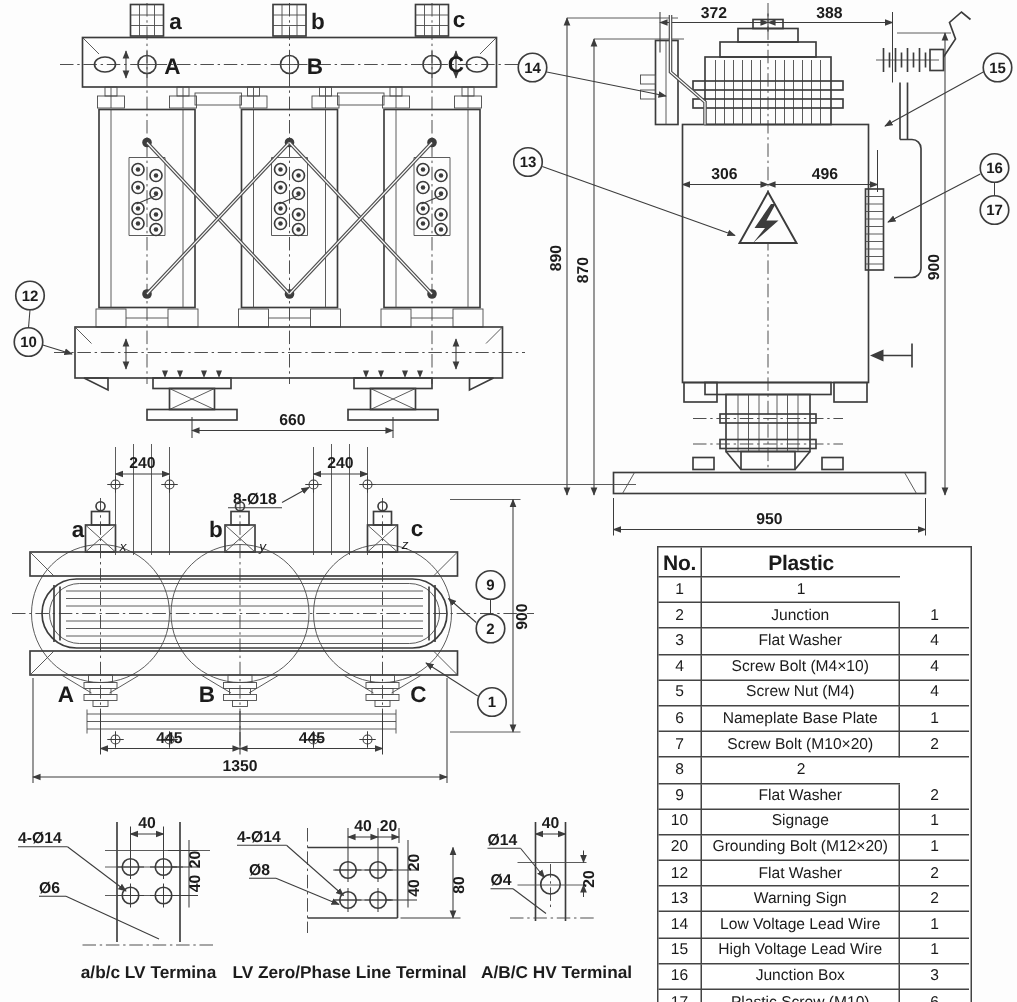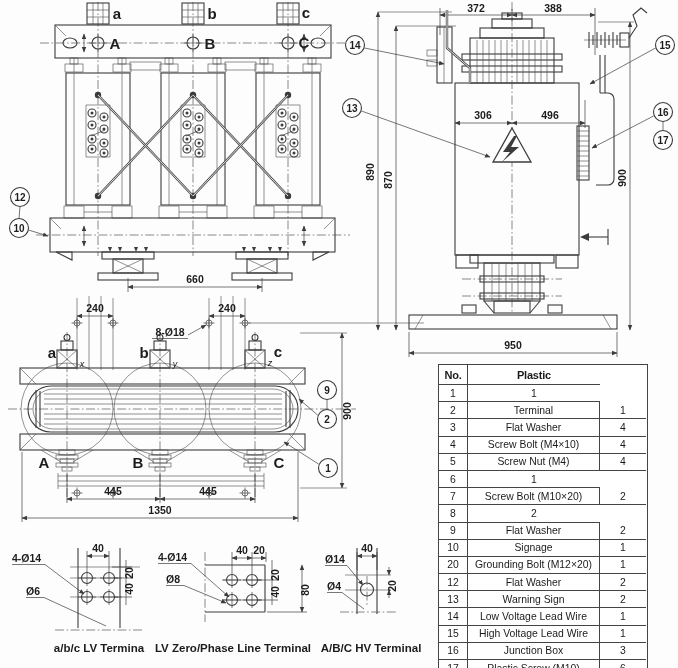--- a/index.html
+++ b/index.html
@@ -17,21 +17,21 @@
   .t-dim {font-size:10.5px;font-weight:bold;text-anchor:middle;}
   .t-dimL{font-size:10.5px;font-weight:bold;text-anchor:start;}
   .t-ph  {font-size:15px;font-weight:bold;text-anchor:middle;}
   .t-sub {font-size:9px;font-style:italic;text-anchor:middle;}
   .t-co  {font-size:10px;font-weight:bold;text-anchor:middle;}
   .t-cap {font-size:11.5px;font-weight:600;text-anchor:middle;}
   
   #parts-table{position:absolute;left:438px;top:364px;width:210px;border:1.5px solid #444;
                background:#fff;box-sizing:border-box;}
   .trow{display:grid;grid-template-columns:29px 132px 46px;}
-  .trow.thead .tcell{font-weight:bold;font-size:11px;height:19px;letter-spacing:-.2px;}
+  .trow.thead .tcell{font-weight:bold;font-size:14px;height:19px;letter-spacing:-.2px;}
   .tcell{border-right:1px solid #444;border-bottom:1px solid #444;display:flex;
          align-items:center;justify-content:center;font-size:10.4px;height:16.2px;
          color:#1b1b1b;white-space:nowrap;overflow:hidden;}
   .tcell:last-child{border-right:none;}
   .trow:last-child .tcell{border-bottom:none;}
 </style>
 </head>
 <body>
 
 <div id="stage">
@@ -621,40 +621,41 @@
       <div class="trow thead">
         <div class="tcell">No.</div>
         <div class="tcell">Plastic</div>
       </div>
       <div class="trow tbody-row">
         <div class="tcell">1</div>
         <div class="tcell">1</div>
       </div>
       <div class="trow tbody-row">
         <div class="tcell">2</div>
-        <div class="tcell">Terminal</div>
+        <div class="tcell">Junction</div>
         <div class="tcell">1</div>
       </div>
       <div class="trow tbody-row">
         <div class="tcell">3</div>
         <div class="tcell">Flat Washer</div>
         <div class="tcell">4</div>
       </div>
       <div class="trow tbody-row">
         <div class="tcell">4</div>
         <div class="tcell">Screw Bolt (M4×10)</div>
         <div class="tcell">4</div>
       </div>
       <div class="trow tbody-row">
         <div class="tcell">5</div>
         <div class="tcell">Screw Nut (M4)</div>
         <div class="tcell">4</div>
       </div>
       <div class="trow tbody-row">
         <div class="tcell">6</div>
+        <div class="tcell">Nameplate Base Plate</div>
         <div class="tcell">1</div>
       </div>
       <div class="trow tbody-row">
         <div class="tcell">7</div>
         <div class="tcell">Screw Bolt (M10×20)</div>
         <div class="tcell">2</div>
       </div>
       <div class="trow tbody-row">
         <div class="tcell">8</div>
         <div class="tcell">2</div>

